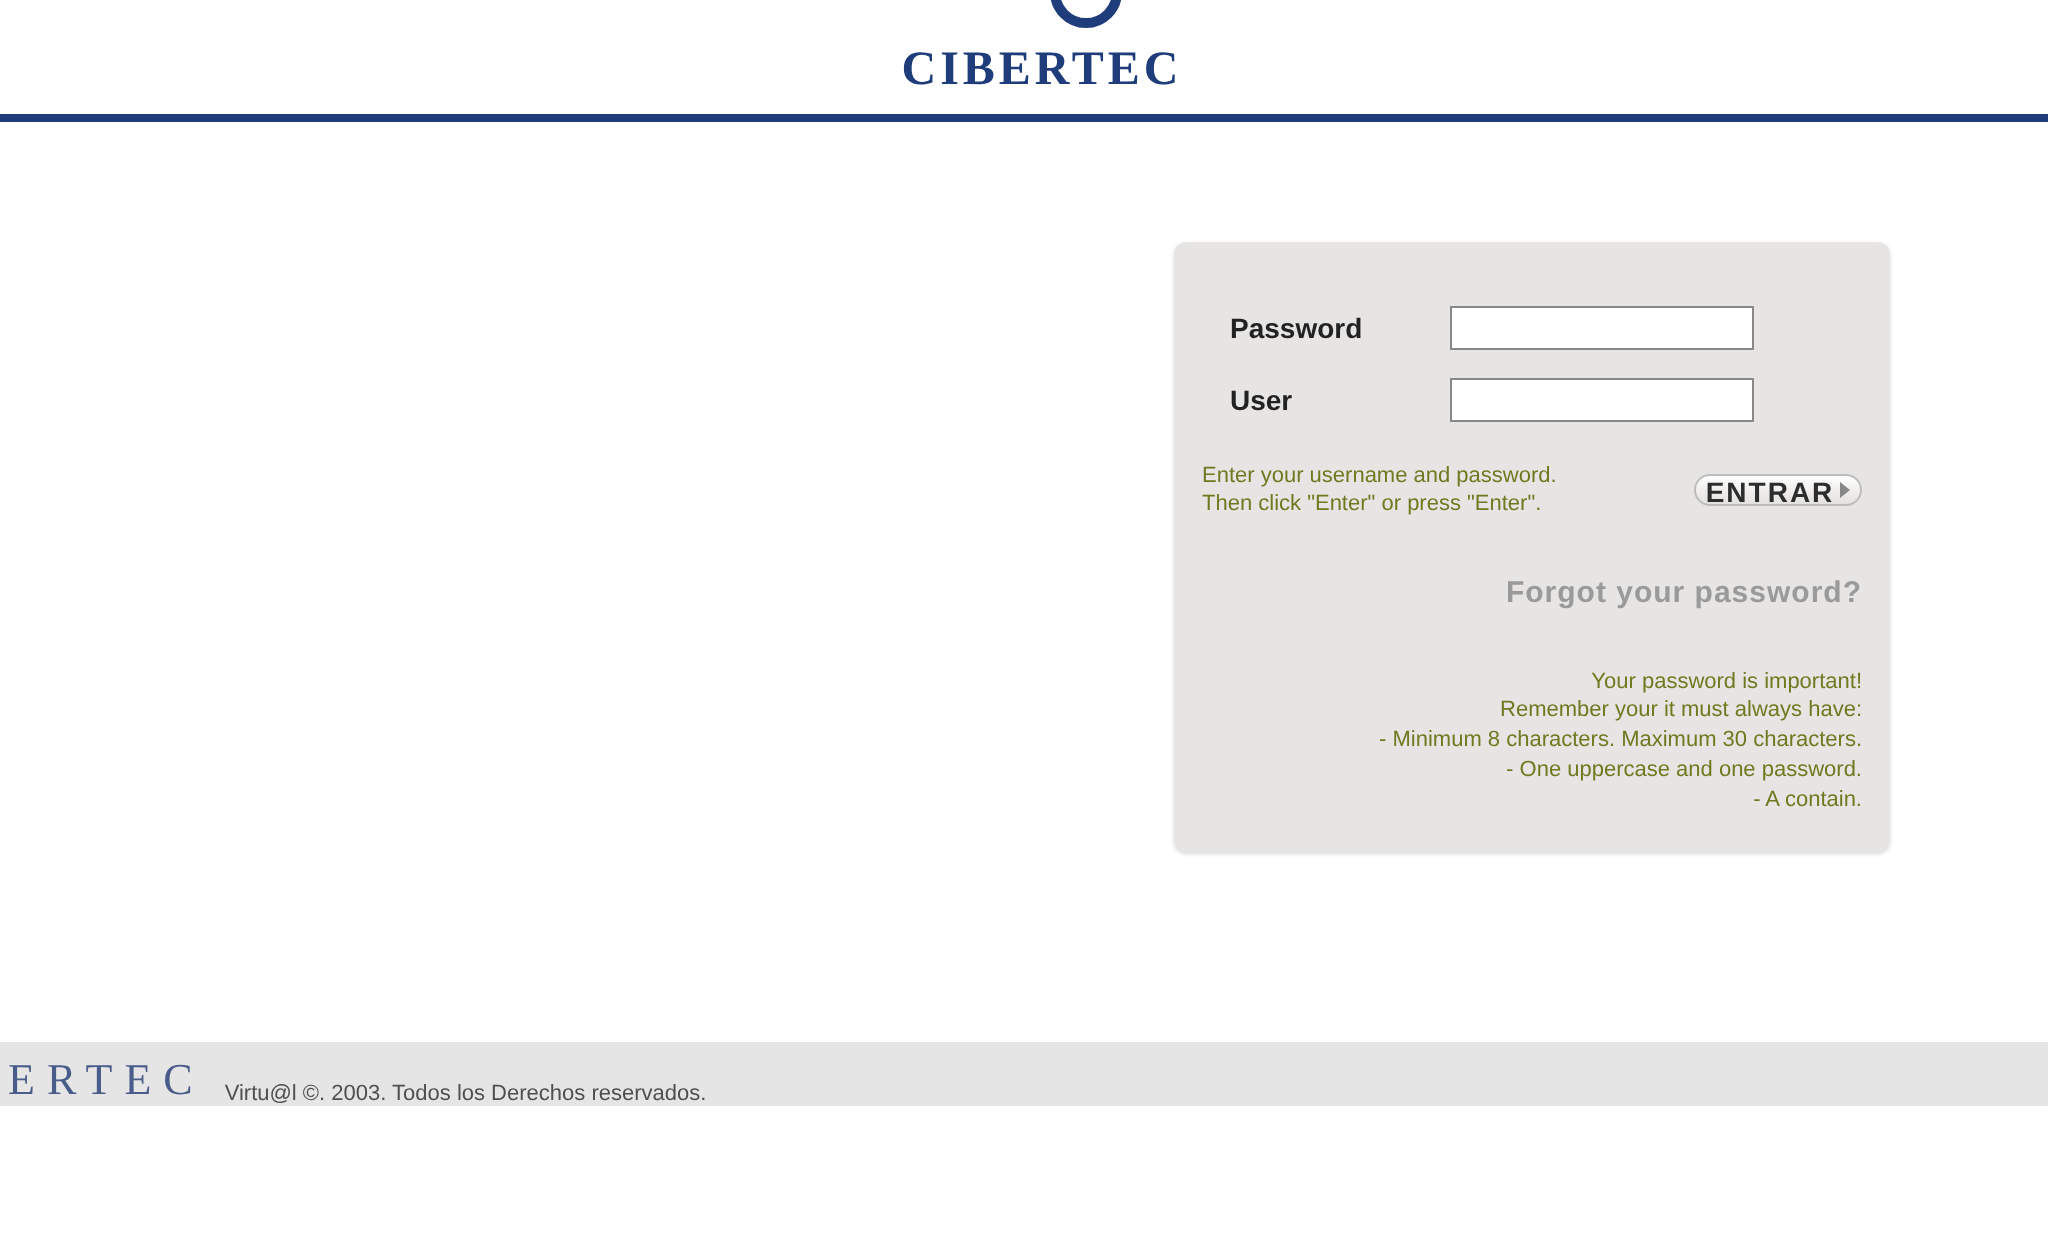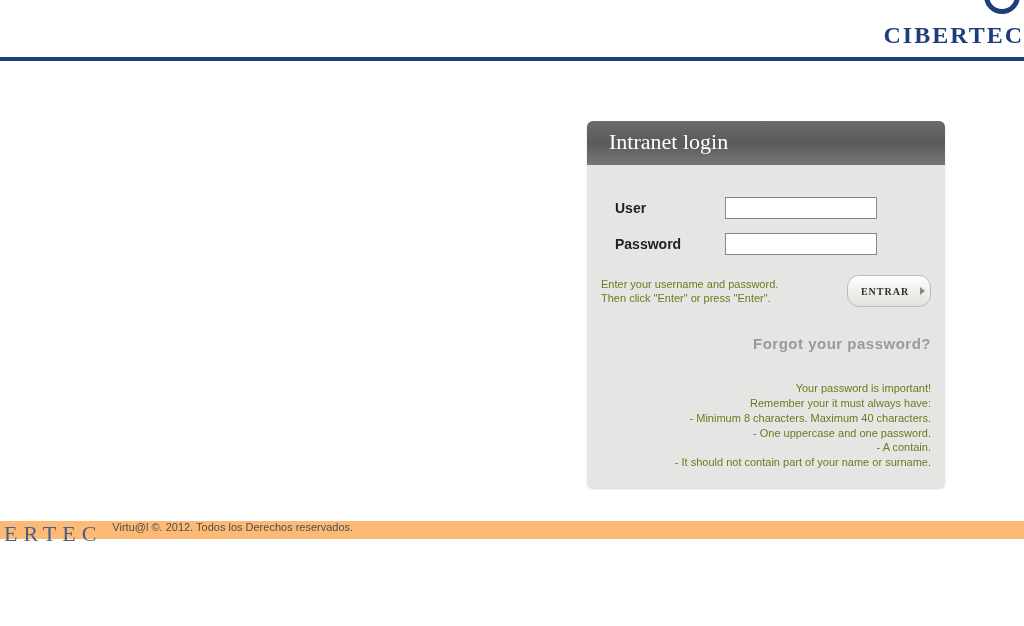--- a/index.html
+++ b/index.html
@@ -1,95 +1,93 @@
 <!DOCTYPE html>
 <html><head>
   <meta charset="utf-8">
   <style>
     * { margin: 0; padding: 0; box-sizing: border-box; }
     body { font-family: Arial, Helvetica, sans-serif; background: #ffffff; width: 1024px; height: 626px; overflow: hidden; }
 
     .header { padding: 0 0 8px 18px; border-bottom: 4px solid #1f3d7a; }
-    .logo { display: flex; flex-direction: column; align-items: flex-end; }
+    .logo { display: flex; flex-direction: column; align-items: center; }
     .logo-icon { width: 44px; height: 20px; margin-left: 44px; margin-bottom: 2px; }
     .logo-icon .ring { width: 36px; height: 36px; border: 5px solid #1f3d7a; border-radius: 50%; position: relative; top: -22px; left: 4px; background: #fff; }
     .logo-text { font-family: Georgia, 'Times New Roman', serif; font-size: 24px; font-weight: bold; color: #1f3d7a; letter-spacing: 2px; }
 
     .content { position: relative; height: 440px; }
     .login-panel { position: absolute; top: 60px; right: 79px; width: 358px; background: #e6e5e3; border-radius: 6px; overflow: hidden; box-shadow: 0 1px 2px rgba(0,0,0,0.15); }
     .panel-title { background: linear-gradient(to bottom, #6b6b6b 0%, #5a5a5a 50%, #777 100%); color: #fff; font-family: Georgia, 'Times New Roman', serif; font-size: 22px; padding: 8px 22px 10px 22px; }
     .panel-body { padding: 18px 14px 18px 14px; }
 
     .form-row { display: flex; align-items: center; margin: 14px 0 14px 14px; }
     .form-label { width: 110px; font-weight: bold; font-size: 14px; color: #222; }
     .form-input { width: 152px; height: 22px; border: 1px solid #888; background: #fff; font-size: 13px; padding: 0 4px; }
 
     .hint-row { display: flex; align-items: center; justify-content: space-between; margin-top: 20px; }
     .hint-text { color: #6e7a1f; font-size: 11px; line-height: 1.3; }
-    .entrar-btn { width: 84px; height: 32px; border: 1px solid #bcbcbc; border-radius: 12px; background: linear-gradient(to bottom, #ffffff 0%, #f0efed 50%, #e4e2de 100%); font-size: 10px; font-weight: bold; letter-spacing: 1px; color: #2d2d2d; cursor: pointer; position: relative; padding-right: 8px; font-family: Liberation Serif, serif; }
+    .entrar-btn { width: 84px; height: 16px; border: 1px solid #bcbcbc; border-radius: 12px; background: linear-gradient(to bottom, #ffffff 0%, #f0efed 50%, #e4e2de 100%); font-size: 14px; font-weight: bold; letter-spacing: 1px; color: #2d2d2d; cursor: pointer; position: relative; padding-right: 8px; }
     .entrar-btn::after { content: ''; position: absolute; right: 5px; top: 50%; transform: translateY(-50%); width: 0; height: 0; border-top: 4px solid transparent; border-bottom: 4px solid transparent; border-left: 5px solid #888; }
 
     .forgot-row { text-align: right; margin-top: 28px; }
     .forgot-link { color: #9a9a9a; font-weight: bold; font-size: 15px; letter-spacing: 0.5px; text-decoration: none; cursor: pointer; }
 
     .rules { margin-top: 28px; color: #6e7a1f; font-size: 11px; line-height: 1.35; text-align: right; }
 
-    .footer { position: absolute; top: 521px; left: 0; right: 0; height: 18px; background: #fdba74; display: flex; align-items: flex-start; padding-left: 4px; }
+    .footer { position: absolute; top: 521px; left: 0; right: 0; height: 32px; background: #e5e5e5; display: flex; align-items: flex-end; padding-left: 4px; }
     .footer-brand { font-family: Georgia, 'Times New Roman', serif; font-size: 22px; color: #4a5d8a; letter-spacing: 6px; margin-right: 10px; }
     .footer-copy { font-size: 11px; color: #4f4f4f; }
   </style>
 </head>
 <body>
 
 <div class="header">
   <div class="logo">
     <div class="logo-icon">
       <div class="ring"></div>
 
     </div>
     <div class="logo-text">CIBERTEC</div>
   </div>
 </div>
 
 <div class="content">
   <div class="login-panel">
-    <div class="panel-title">Intranet login</div>
     <div class="panel-body">
+
+      <div class="form-row">
+        <div class="form-label">Password</div>
+        <input class="form-input" type="password" value="" style="">
+      </div>
 
       <div class="form-row">
         <div class="form-label">User</div>
         <input class="form-input" type="text" value="" style="">
-      </div>
-
-      <div class="form-row">
-        <div class="form-label">Password</div>
-        <input class="form-input" type="password" value="" style="">
       </div>
 
       <div class="hint-row">
         <div class="hint-text">
           <span>Enter your username and password.</span><br>
           <span>Then click "Enter" or press "Enter".</span>
         </div>
         <button class="entrar-btn">ENTRAR</button>
       </div>
 
       <div class="forgot-row">
         <a class="forgot-link">Forgot your password?</a>
       </div>
 
       <div class="rules">
         <span>Your password is important!</span><br>
         <span>Remember your it must always have:</span><br>
-        <span>- Minimum 8 characters. Maximum 40 characters.</span><br>
+        <span>- Minimum 8 characters. Maximum 30 characters.</span><br>
         <span>- One uppercase and one password.</span><br>
         <span>- A contain.</span><br>
-        <span>- It should not contain part of your name or surname.</span>
       </div>
 
     </div>
   </div>
 </div>
 
 <div class="footer">
   <span class="footer-brand">ERTEC</span>
-  <span class="footer-copy">Virtu@l ©. 2012. Todos los Derechos reservados.</span>
+  <span class="footer-copy">Virtu@l ©. 2003. Todos los Derechos reservados.</span>
 </div>
 
 </body></html>

